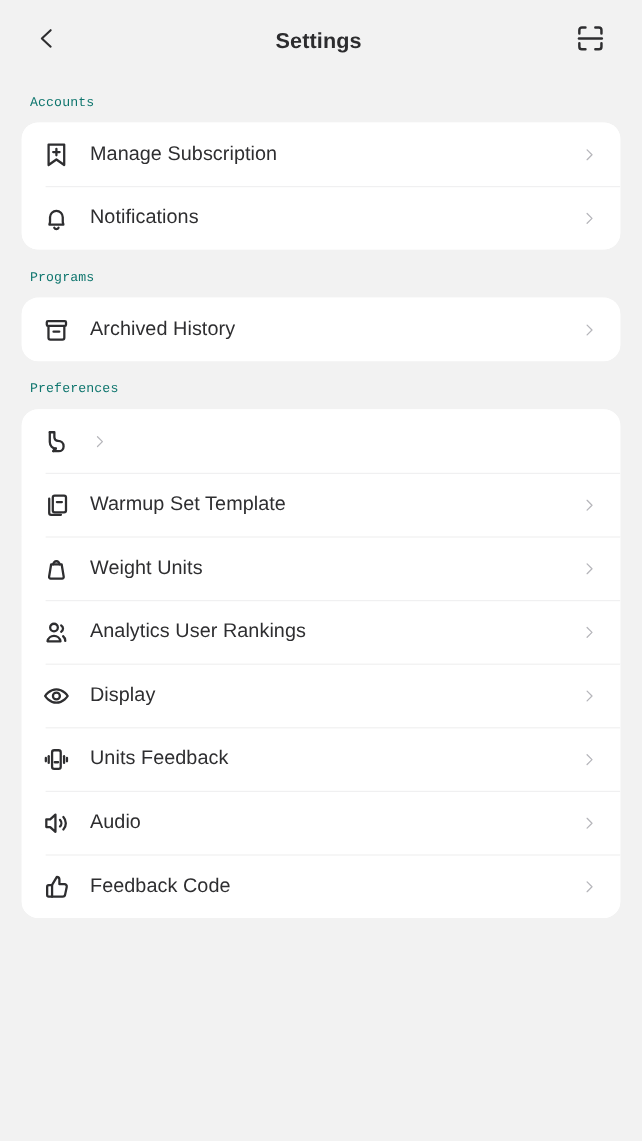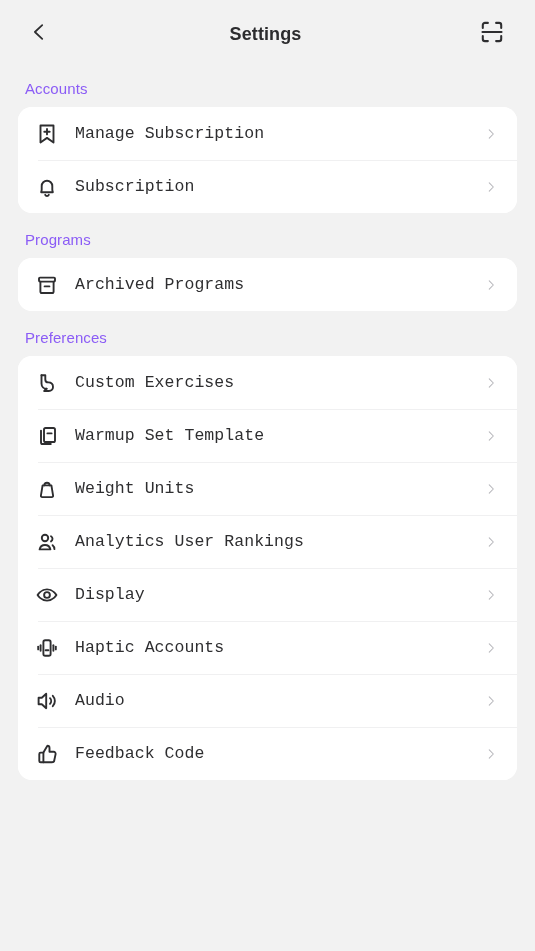--- a/index.html
+++ b/index.html
@@ -61,32 +61,32 @@
     stroke-linecap: round;
     stroke-linejoin: round;
   }
 
   
   .section {
     margin-bottom: 6px;
   }
 
   .section-title {
-    color: #8b5cf6;
-    font-size: 15px;
+    color: #0f766e;
+    font-size: 11px;
     padding: 12px 0 10px 25px;
     letter-spacing: 0.1px;
+    font-family: Liberation Mono, monospace;
   }
 
   .card {
     background: #ffffff;
     margin: 0 18px;
     border-radius: 14px;
     overflow: hidden;
-    font-family: Liberation Mono, monospace;
   }
 
   .row {
     position: relative;
     display: flex;
     align-items: center;
     height: 53px;
     padding: 0 18px 0 17px;
     cursor: pointer;
     background: #ffffff;
@@ -185,21 +185,21 @@
       </div>
 
 
       <div class="row">
         <span class="row-icon">
           <svg width="24" height="24" viewBox="0 0 24 24">
             <path class="icon-stroke" d="M6.2 17.2c0-0.9 0.5-1.2 0.5-2.4V11a5.3 5.3 0 0 1 10.6 0v3.8c0 1.2 0.5 1.5 0.5 2.4z"></path>
             <path class="icon-stroke" d="M10.2 19.8a2 2 0 0 0 3.6 0"></path>
           </svg>
         </span>
-        <span class="row-label">Subscription</span>
+        <span class="row-label">Notifications</span>
         <span class="row-chevron">
           <svg width="14" height="14" viewBox="0 0 24 24">
               <polyline class="chev-stroke" points="9,5 16,12 9,19"></polyline>
             </svg>
         </span>
       </div>
 
     </div>
   </div>
 
@@ -208,21 +208,21 @@
     <div class="card">
 
       <div class="row">
         <span class="row-icon">
           <svg width="24" height="24" viewBox="0 0 24 24">
             <rect class="icon-stroke" x="4" y="4.6" width="16" height="4" rx="1"></rect>
             <path class="icon-stroke" d="M5.4 8.8v9.6a1.6 1.6 0 0 0 1.6 1.6h10a1.6 1.6 0 0 0 1.6-1.6V8.8"></path>
             <line class="icon-stroke" x1="9.6" y1="13.4" x2="14.4" y2="13.4"></line>
           </svg>
         </span>
-        <span class="row-label">Archived Programs</span>
+        <span class="row-label">Archived History</span>
         <span class="row-chevron">
           <svg width="14" height="14" viewBox="0 0 24 24">
               <polyline class="chev-stroke" points="9,5 16,12 9,19"></polyline>
             </svg>
         </span>
       </div>
 
 
     </div>
   </div>
@@ -232,21 +232,20 @@
     <div class="card">
 
       <div class="row">
         <span class="row-icon">
           <svg width="24" height="24" viewBox="0 0 24 24">
             <path class="icon-stroke" d="M6.5 4.2v8.2c0 3.1 2.3 5.4 5.1 5.4"></path>
             <path class="icon-stroke" d="M6.5 4.2h3.8v4.2a3 3 0 0 0 3 3c2.8 0 4.7 1.9 4.7 4.6 0 2.3-1.8 4-4.1 4H9.4"></path>
             <path class="icon-stroke" d="M11.6 17.8c-1.2 0.7-2.2 1.4-2.2 2.2"></path>
           </svg>
         </span>
-        <span class="row-label">Custom Exercises</span>
         <span class="row-chevron">
           <svg width="14" height="14" viewBox="0 0 24 24">
               <polyline class="chev-stroke" points="9,5 16,12 9,19"></polyline>
             </svg>
         </span>
       </div>
 
       <div class="row">
         <span class="row-icon">
           <svg width="24" height="24" viewBox="0 0 24 24">
@@ -314,21 +313,21 @@
         <span class="row-icon">
           <svg width="24" height="24" viewBox="0 0 24 24">
             <rect class="icon-stroke" x="8.4" y="4.2" width="7.2" height="15.6" rx="1.8"></rect>
             <line class="icon-stroke" x1="10.6" y1="14.2" x2="13.4" y2="14.2"></line>
             <path class="icon-stroke" d="M5.6 9.2v5.6"></path>
             <path class="icon-stroke" d="M3.2 10.6v2.8"></path>
             <path class="icon-stroke" d="M18.4 9.2v5.6"></path>
             <path class="icon-stroke" d="M20.8 10.6v2.8"></path>
           </svg>
         </span>
-        <span class="row-label">Haptic Accounts</span>
+        <span class="row-label">Units Feedback</span>
         <span class="row-chevron">
           <svg width="14" height="14" viewBox="0 0 24 24">
               <polyline class="chev-stroke" points="9,5 16,12 9,19"></polyline>
             </svg>
         </span>
       </div>
 
       <div class="row">
         <span class="row-icon">
           <svg width="24" height="24" viewBox="0 0 24 24">

